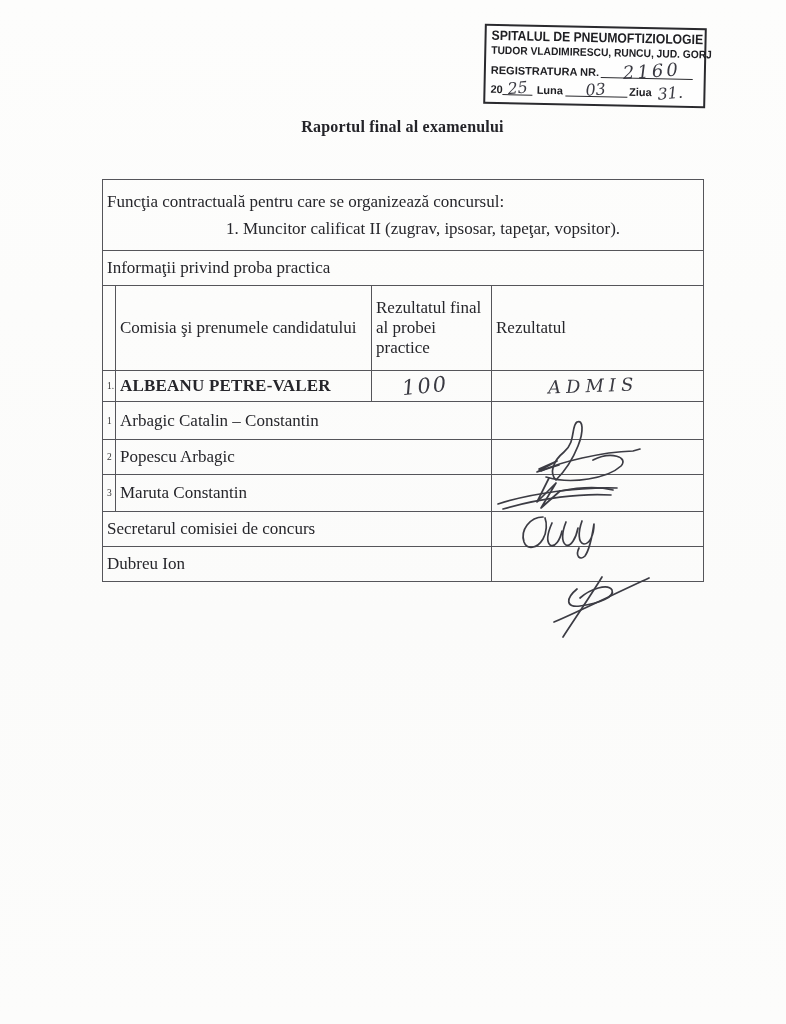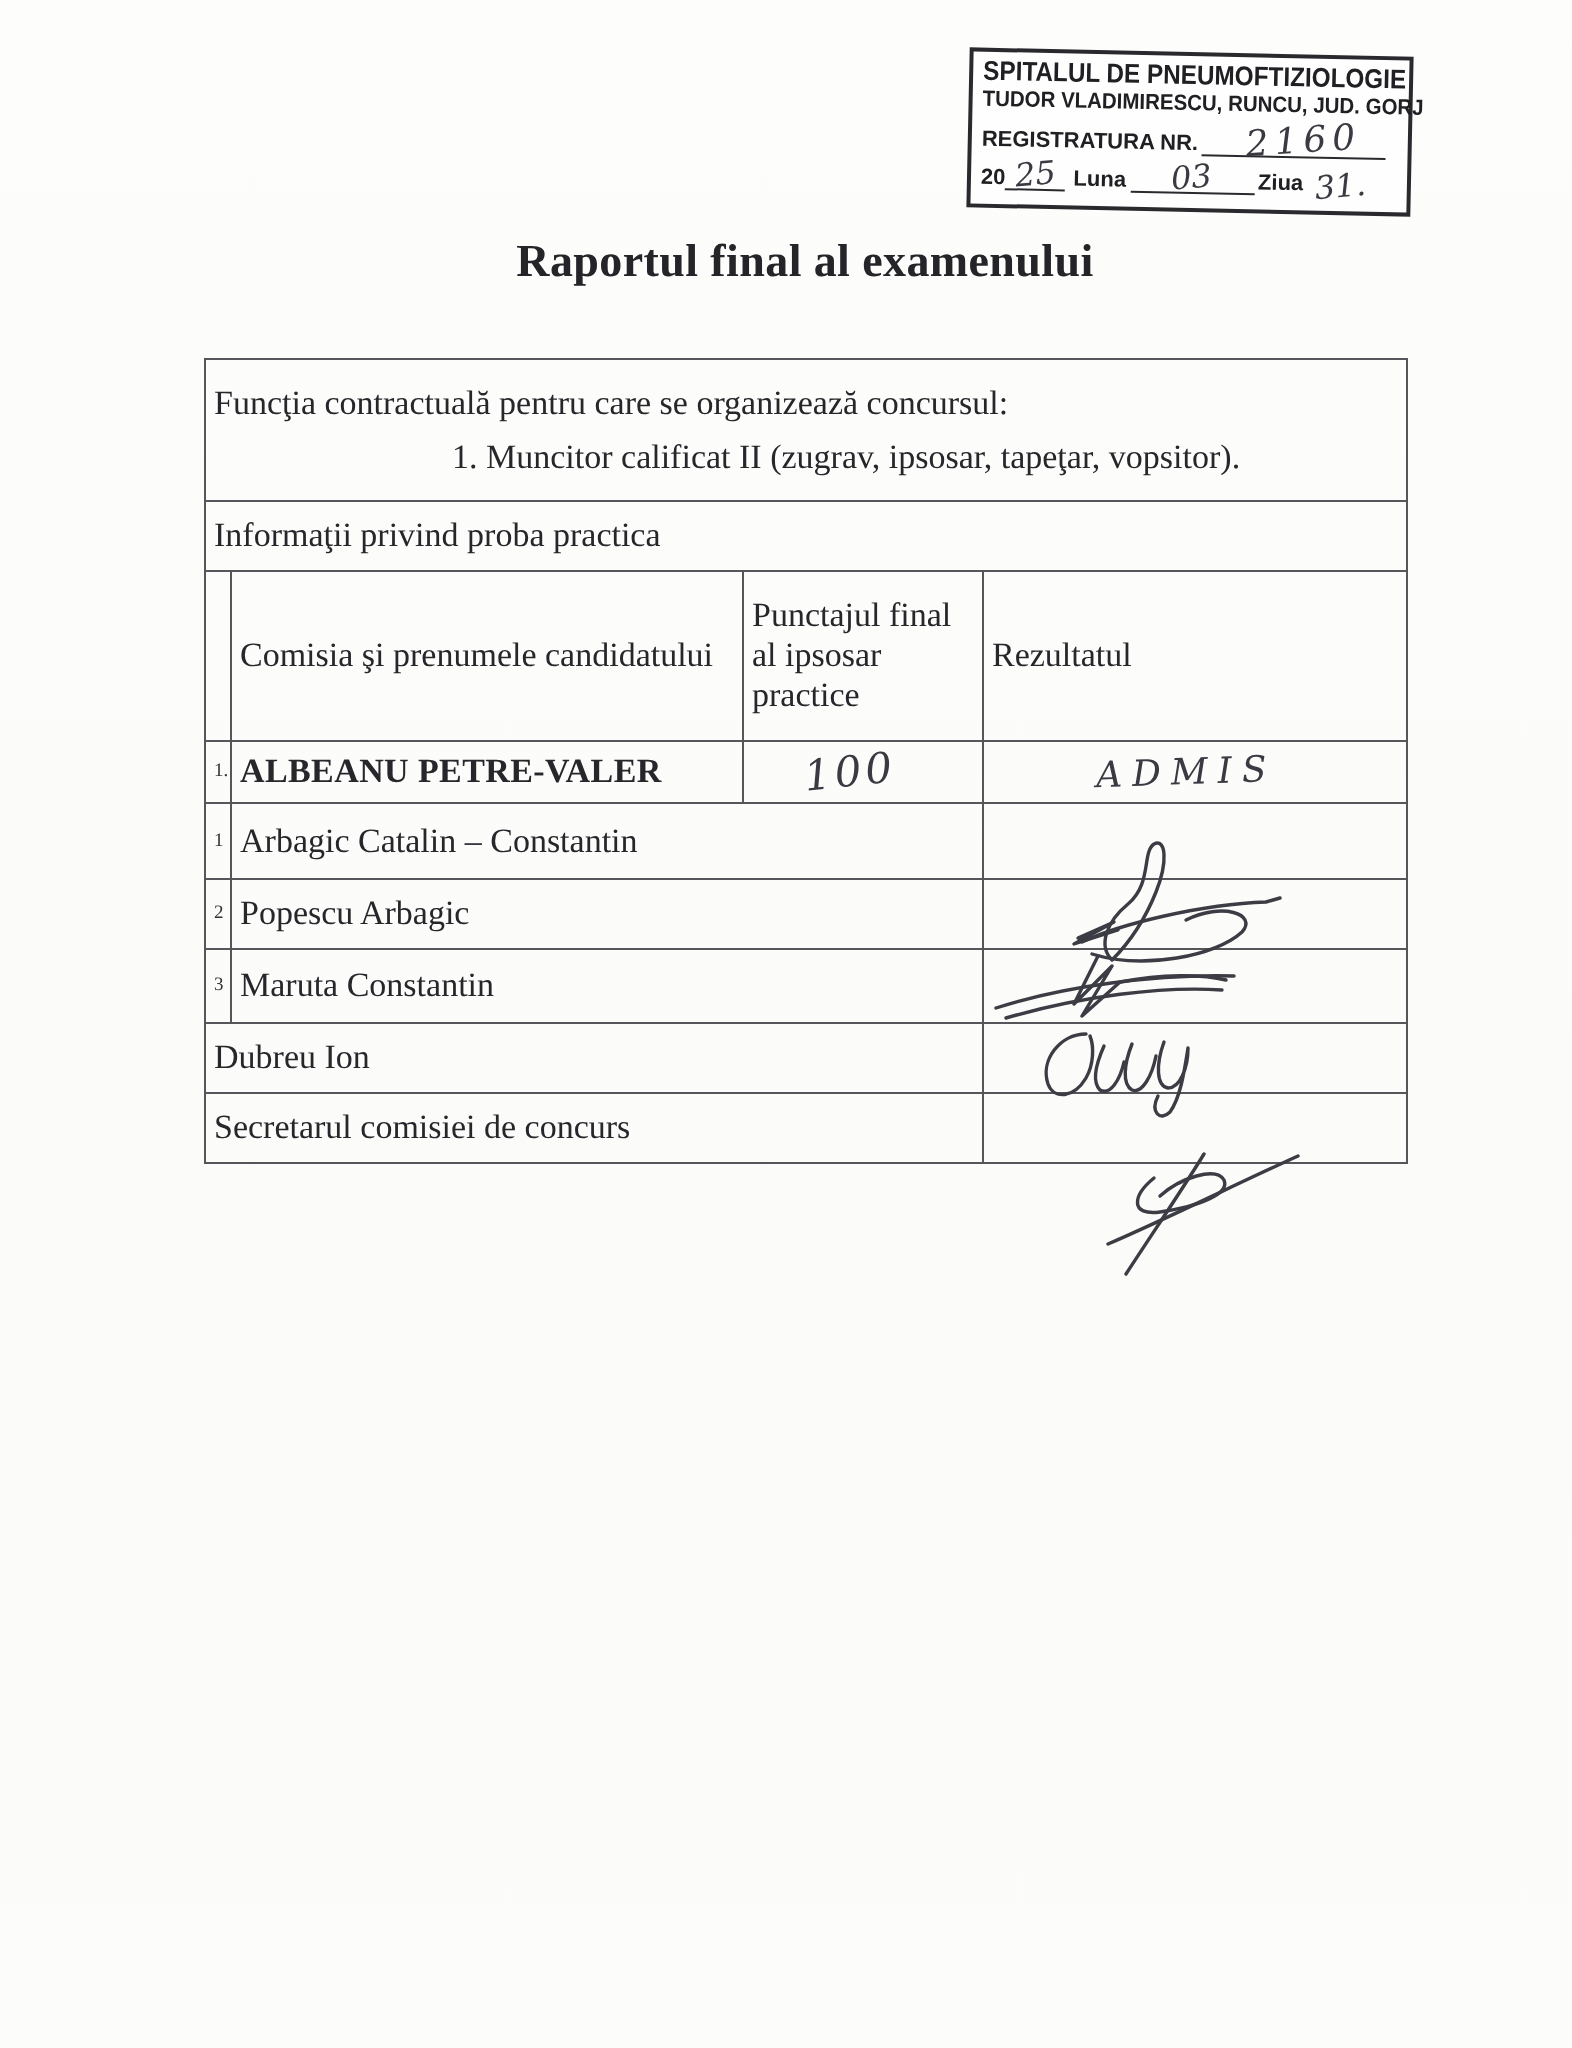--- a/index.html
+++ b/index.html
@@ -49,21 +49,21 @@
   }
   .u-line { display: inline-block; border-bottom: 1.5px solid #2a2a2e; text-align: center; line-height: 12px; }
   .u-reg { width: 92px; margin-left: 2px; }
   .u-year { width: 30px; }
   .u-month { width: 62px; margin: 0 2px; }
   .hw-sm { font-size: 16px; line-height: 10px; display: inline-block; transform: rotate(-6deg); }
 
   
   .doc-title {
     position: absolute; left: 102px; top: 118px; width: 601px;
-    text-align: center; font-weight: bold; font-size: 23px;
+    text-align: center; font-weight: bold; font-size: 16px;
     letter-spacing: 0.2px; color: #242429;
   }
 
   
   table.form {
     position: absolute; left: 102px; top: 179px; width: 601px;
     border-collapse: collapse; table-layout: fixed;
     font-size: 17px; color: #26262b; padding-left: 31px;
   }
   table.form td {
@@ -132,21 +132,21 @@
       <td colspan="4">
         <span>Informaţii privind proba practica</span>
       </td>
     </tr>
     <tr style="height:85px">
       <td class="num-cell"></td>
       <td class="top">
         <span>Comisia şi prenumele candidatului</span>
       </td>
       <td class="top">
-        <span>Punctajul final al ipsosar practice</span>
+        <span>Rezultatul final al probei practice</span>
       </td>
       <td class="top">
         <span>Rezultatul</span>
       </td>
     </tr>
     <tr style="height:31px">
       <td class="num-cell">
         <span>1.</span>
       </td>
       <td>
@@ -181,29 +181,29 @@
       <td class="num-cell">
         <span>3</span>
       </td>
       <td colspan="2">
         <span>Maruta Constantin</span>
       </td>
       <td class="sig-cell"></td>
     </tr>
     <tr style="height:35px">
       <td colspan="3">
+        <span>Secretarul comisiei de concurs</span>
+      </td>
+      <td></td>
+    </tr>
+    <tr style="height:35px">
+      <td colspan="3">
         <span>Dubreu Ion</span>
       </td>
       <td class="sig-cell"></td>
-    </tr>
-    <tr style="height:35px">
-      <td colspan="3">
-        <span>Secretarul comisiei de concurs</span>
-      </td>
-      <td></td>
     </tr>
   </tbody>
     </table>
 
   <svg class="sig-overlay" width="786" height="1024" viewBox="0 0 786 1024">
     <g>
       <path class="sig-stroke" d="M556,480 C549,473 553,461 564,452 C576,442 571,426 577,422 C583,419 584,431 578,446 C572,461 563,473 556,480"></path>
       <path class="sig-stroke" d="M539,469 L557,461 L537,472 L559,465"></path>
       <path class="sig-stroke" d="M541,471 C560,462 601,452 633,451 L640,449"></path>
       <path class="sig-stroke" d="M546,477 C572,485 608,478 621,466 C629,457 611,451 593,460"></path>

